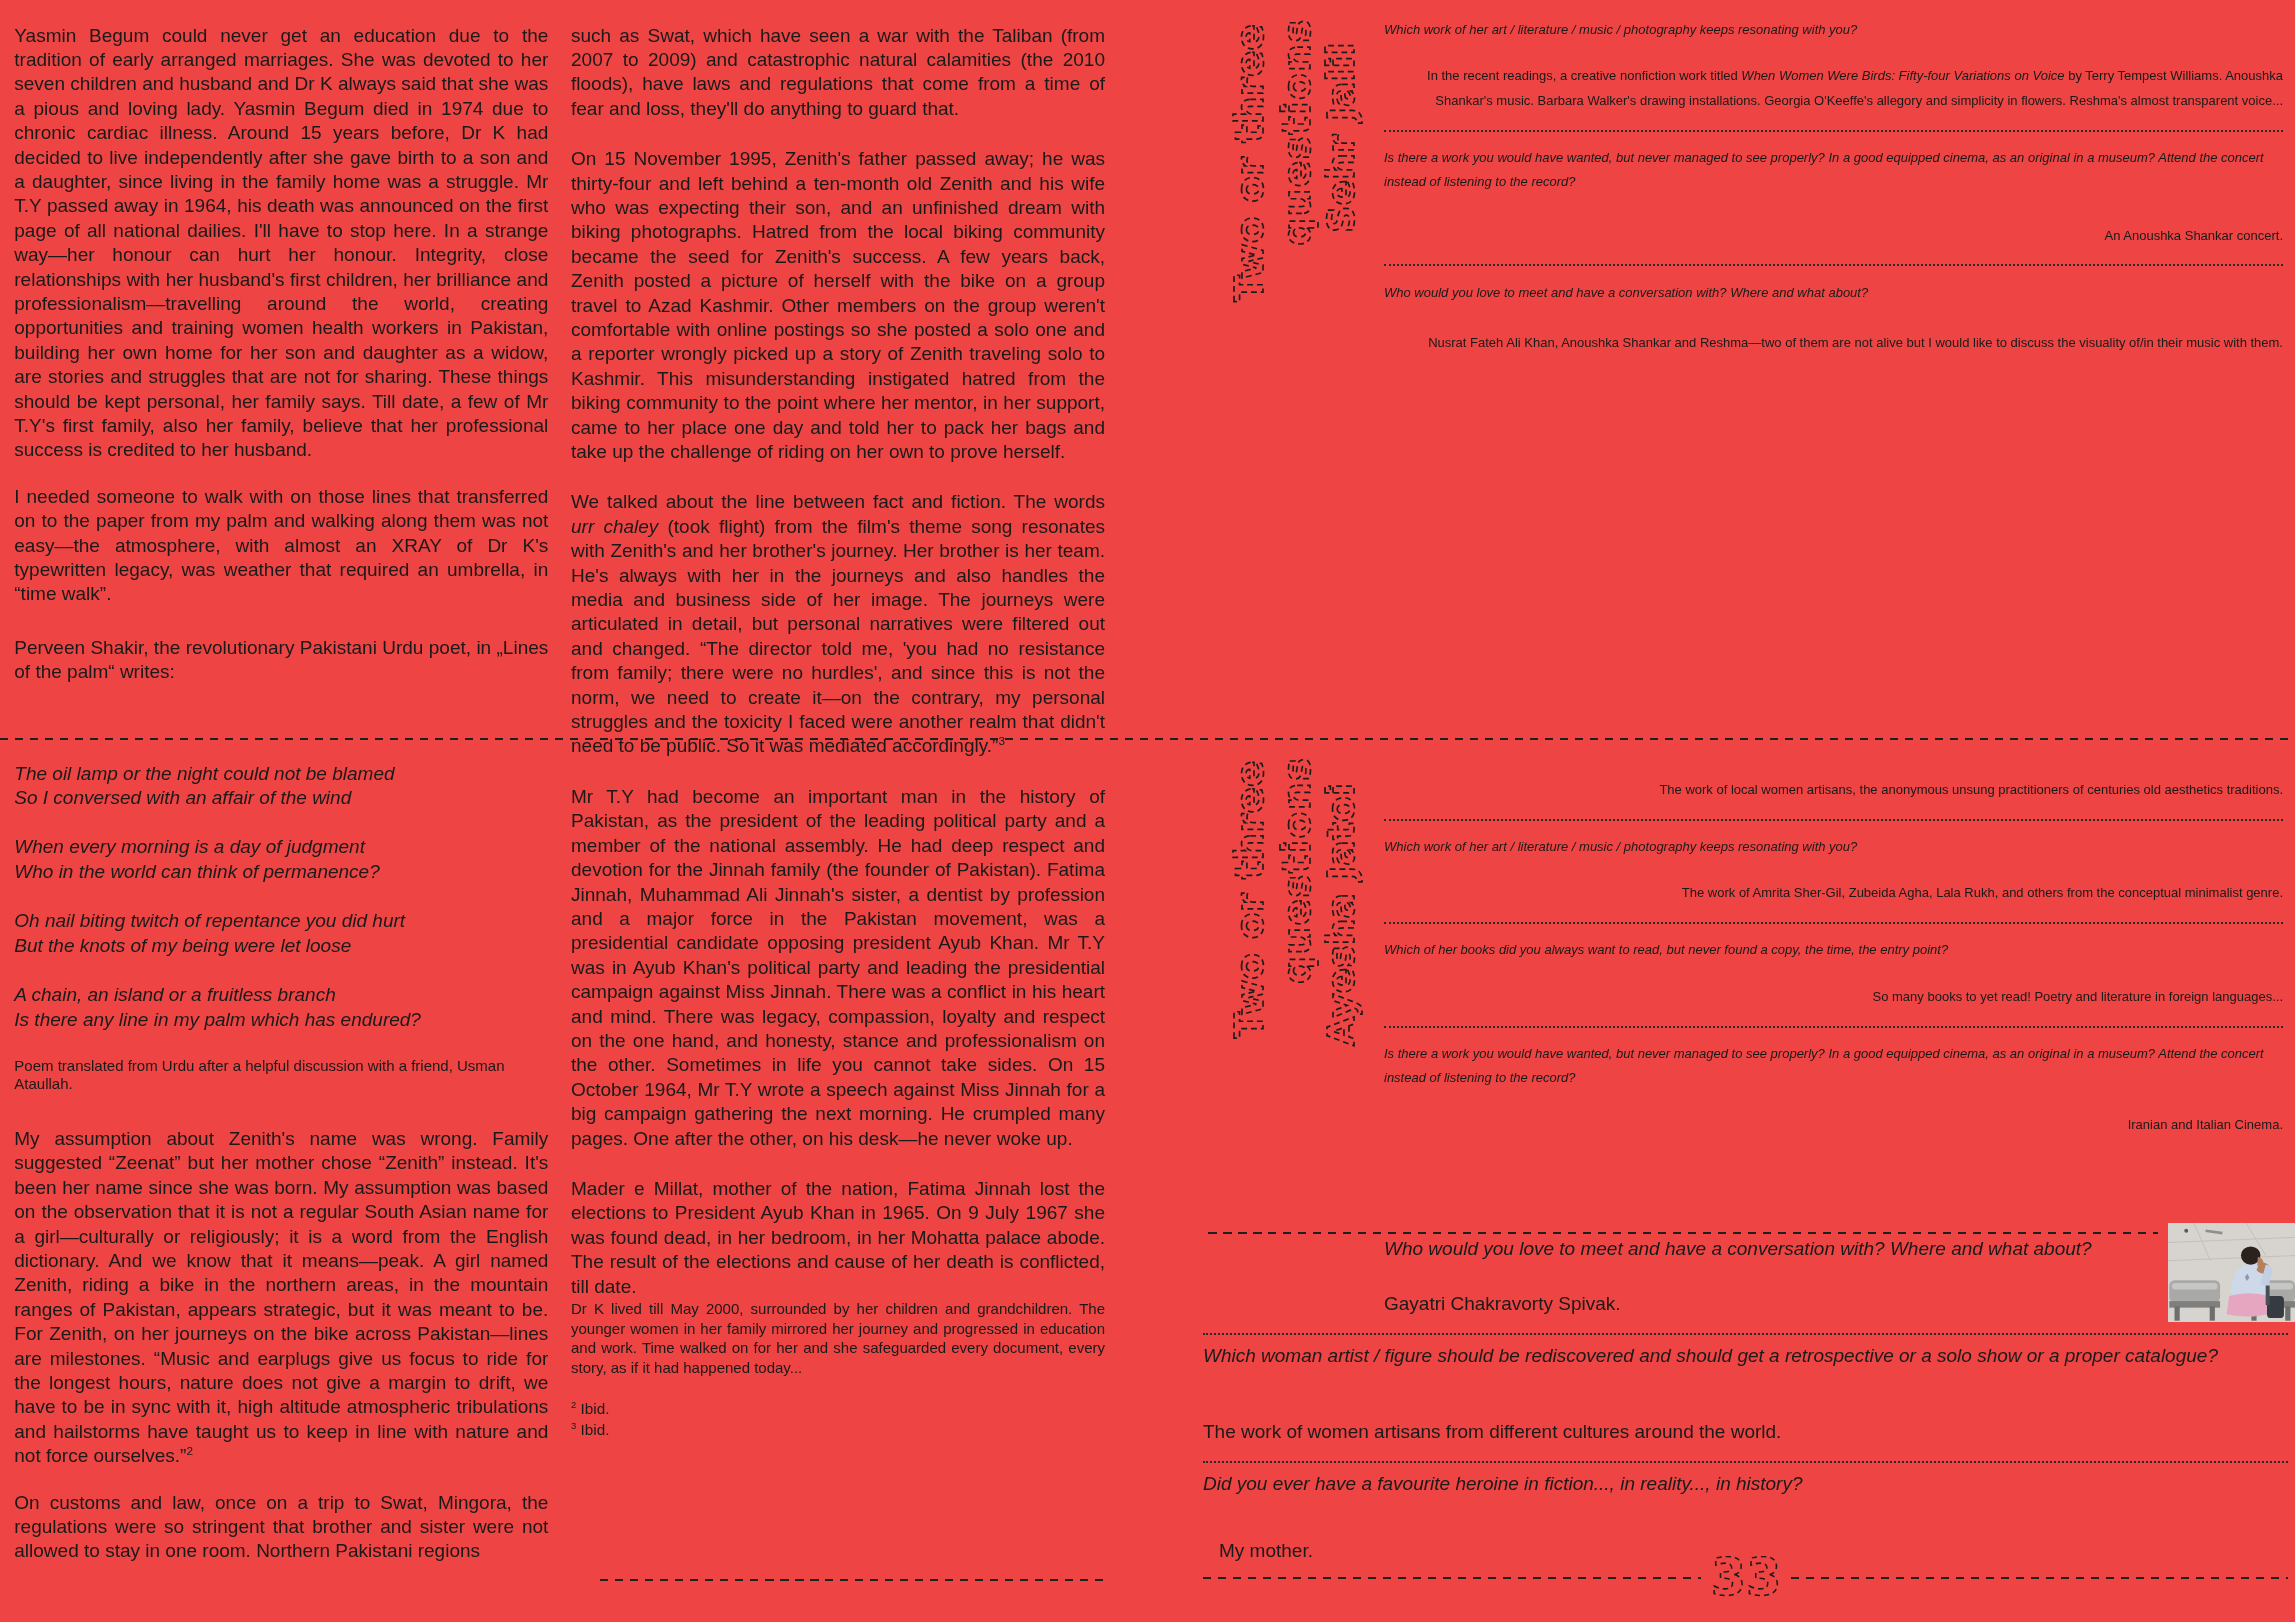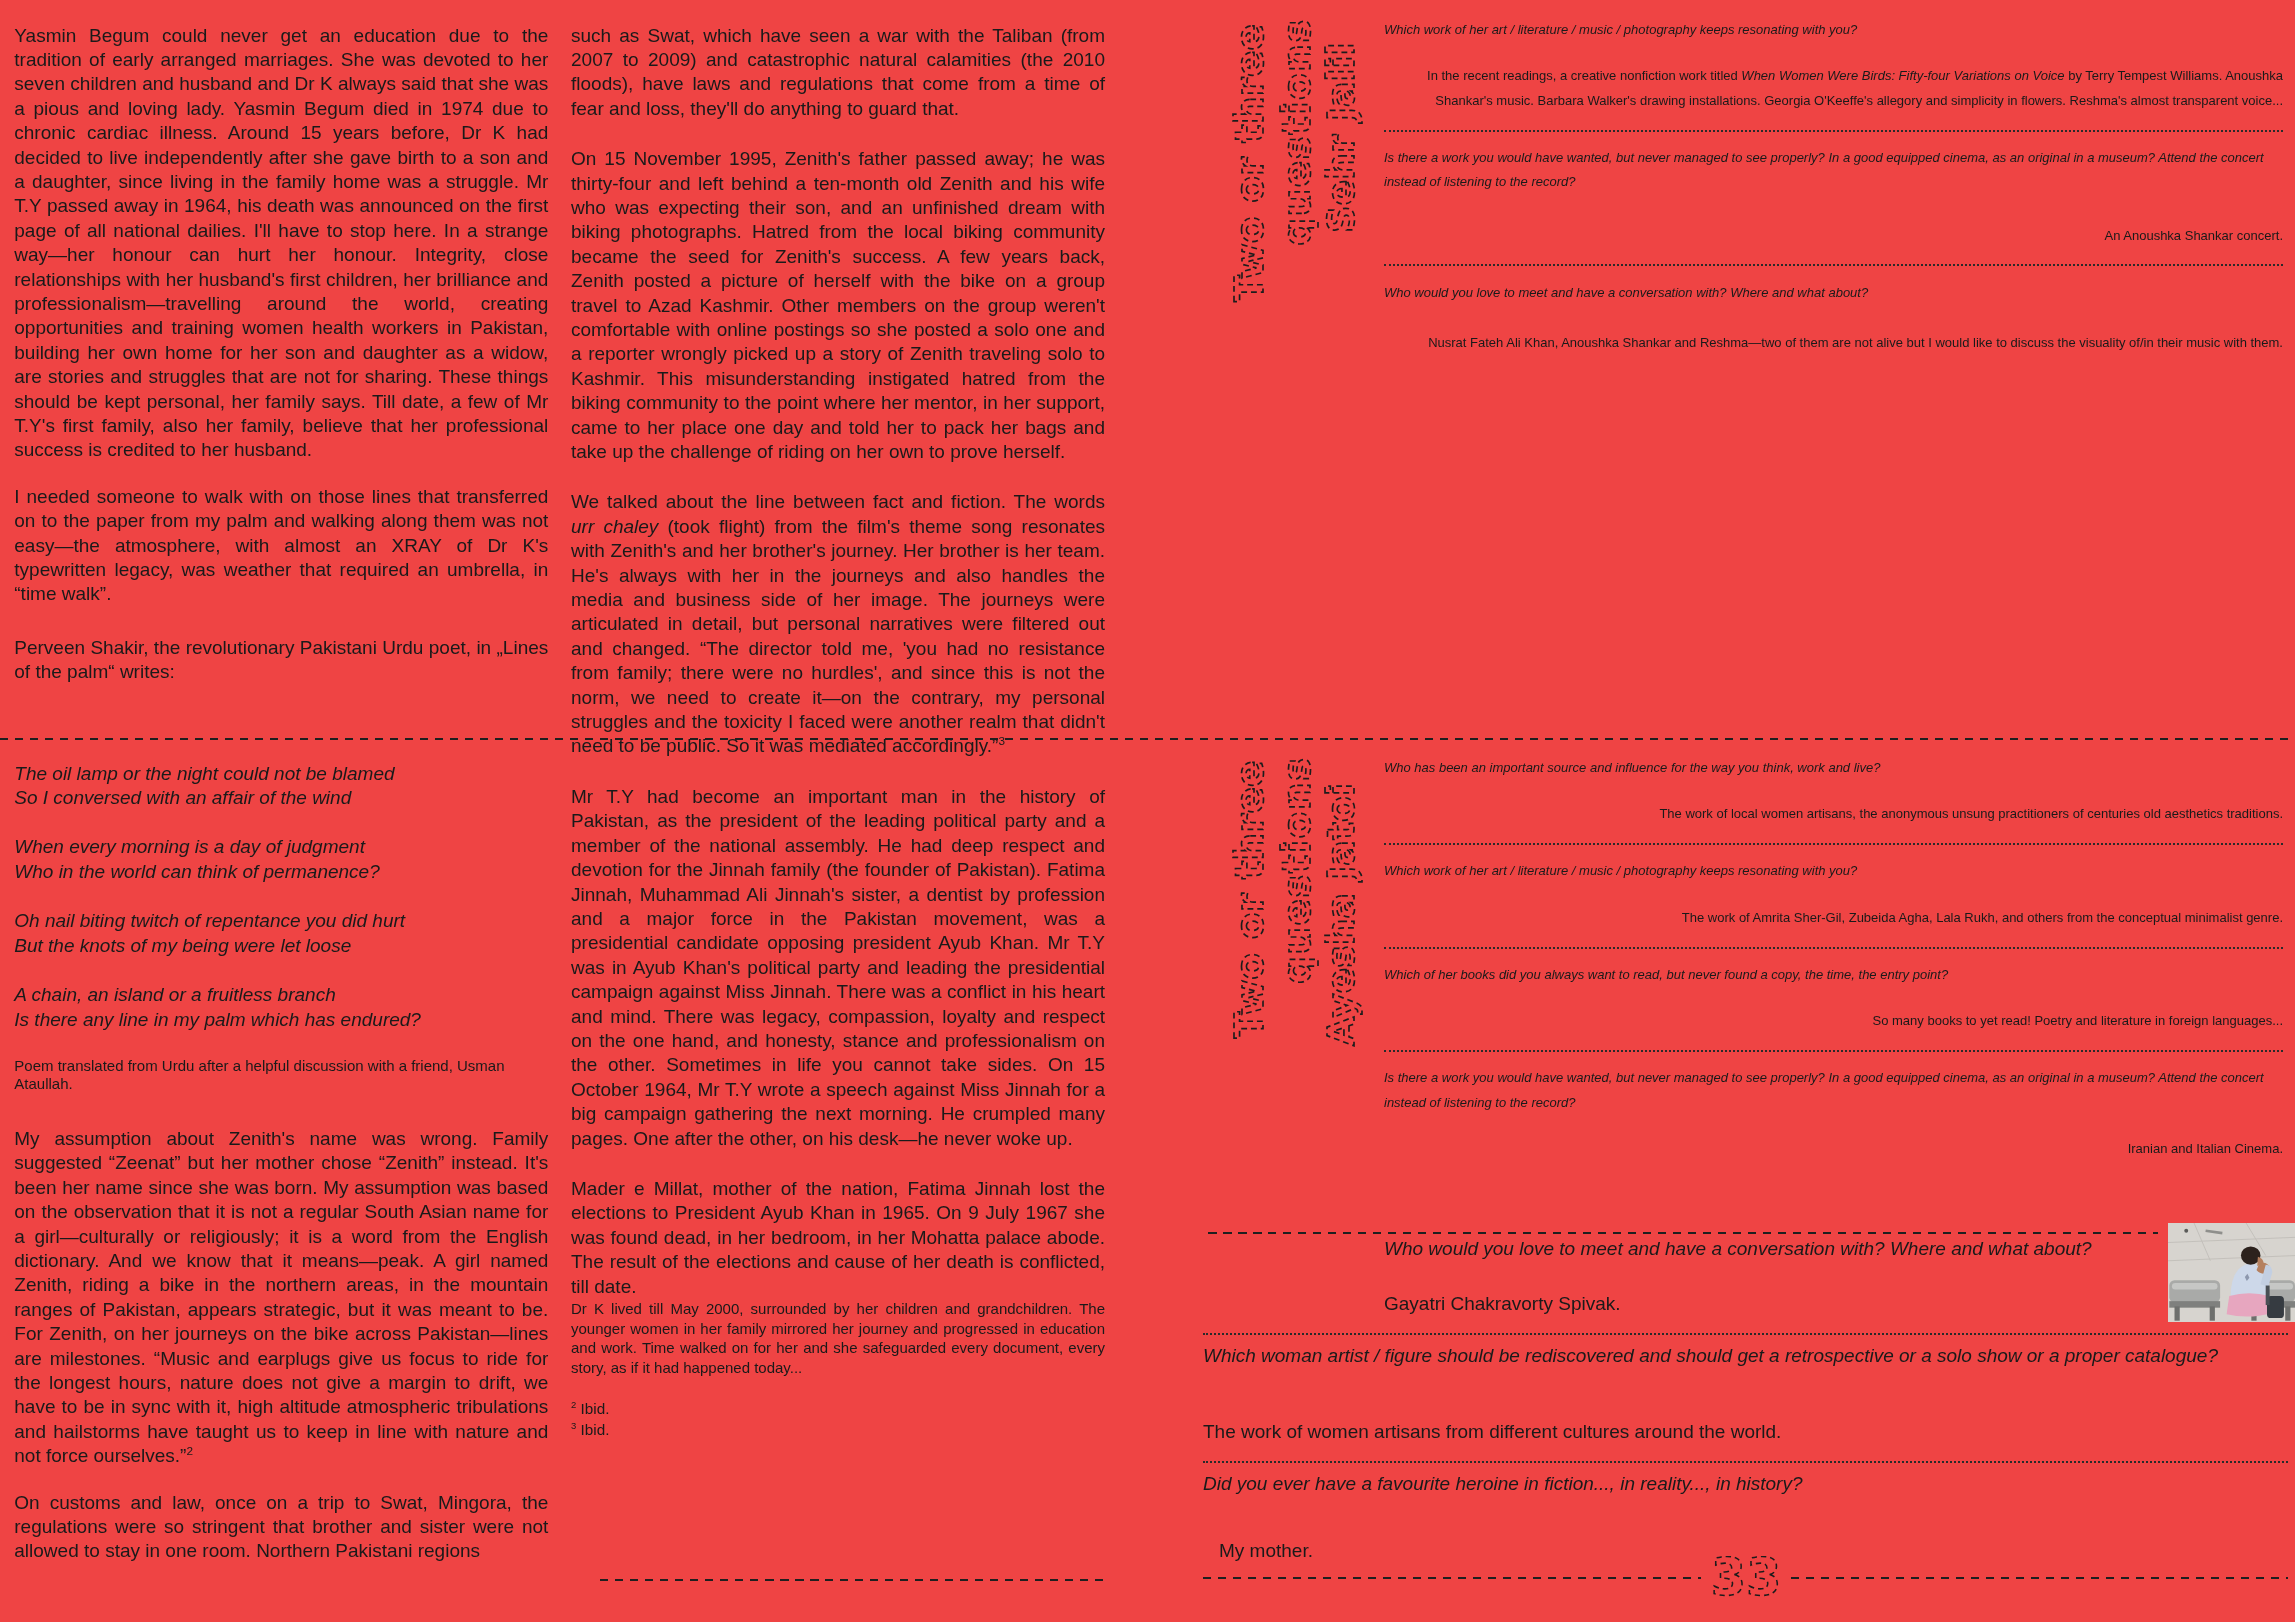--- a/index.html
+++ b/index.html
@@ -102,21 +102,20 @@
 
   <svg class="abs" style="left:1227px;top:757px;" width="150" height="385" viewBox="0 0 230 590">
     <g fill="none" stroke="#1c1c1c" stroke-width="2.6" stroke-dasharray="9 6" font-family="DejaVu Sans, sans-serif" font-weight="bold">
       <text transform="translate(55,431) rotate(-90)" font-size="60">Two or three</text>
       <text transform="translate(128,348) rotate(-90)" font-size="60" letter-spacing="2">questions</text>
       <text transform="translate(195,443) rotate(-90)" font-size="58">Ayesha Jatoi</text>
     </g>
   </svg>
 
   <div class="qa-col" style="left:1384px;top:756px;">
-    <p class="q">Who has been an important source and influence for the way you think, work and live?</p>
     <p class="a">The work of local women artisans, the anonymous unsung practitioners of centuries old aesthetics traditions.</p>
     <div class="dotline"></div>
     <p class="q">Which work of her art / literature / music / photography keeps resonating with you?</p>
     <p class="a">The work of Amrita Sher-Gil, Zubeida Agha, Lala Rukh, and others from the conceptual minimalist genre.</p>
     <div class="dotline"></div>
     <p class="q">Which of her books did you always want to read, but never found a copy, the time, the entry point?</p>
     <p class="a">So many books to yet read! Poetry and literature in foreign languages...</p>
     <div class="dotline"></div>
     <p class="q">Is there a work you would have wanted, but never managed to see properly? In a good equipped cinema, as an original in a museum? Attend the concert instead of listening to the record?</p>
     <p class="a">Iranian and Italian Cinema.</p>

